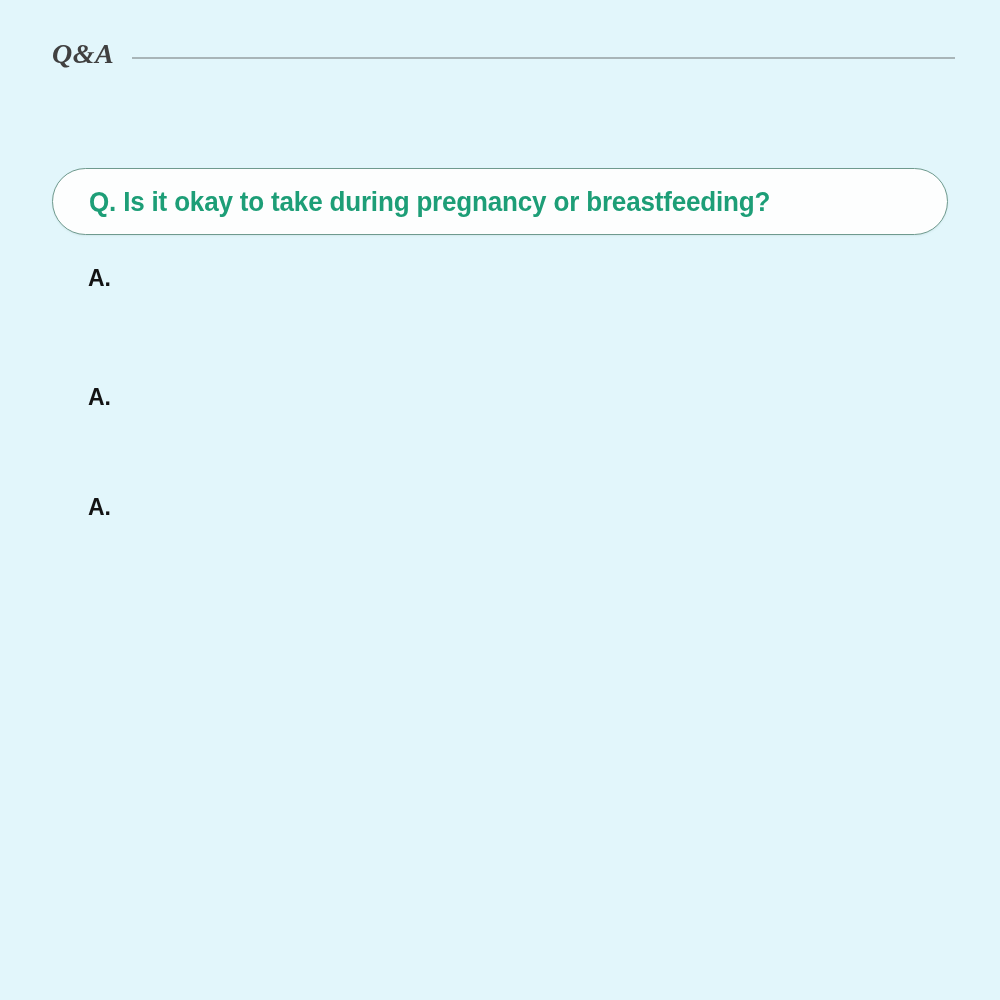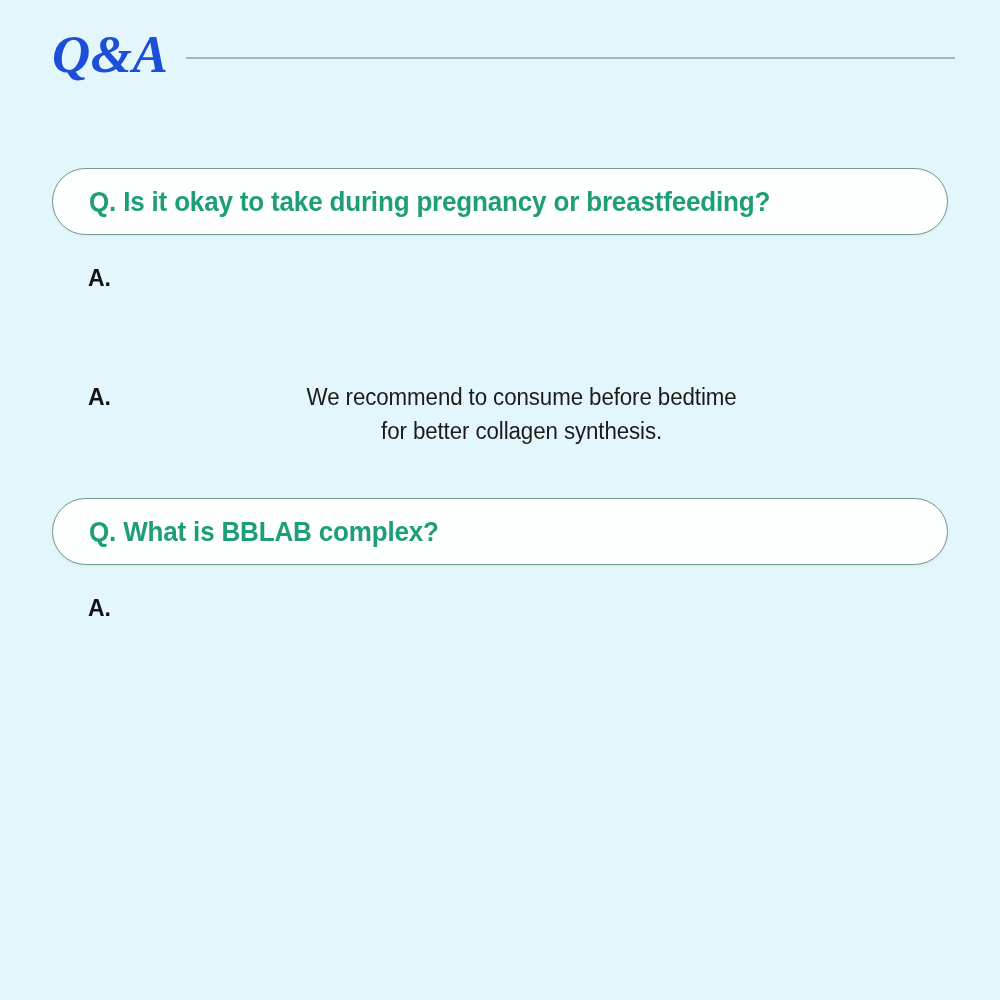--- a/index.html
+++ b/index.html
@@ -20,24 +20,24 @@
     position: absolute;
     top: 28px;
     left: 52px;
     right: 45px;
     height: 52px;
     display: flex;
     align-items: center;
   }
   .header-title {
     font-family: "Liberation Serif", "DejaVu Serif", serif;
-    font-size: 53px;
+    font-size: 28px;
     font-style: italic;
     font-weight: 700;
-    color: #1d4ed8;
+    color: #404040;
     letter-spacing: 0.5px;
     line-height: 1;
     white-space: nowrap;
     padding-right: 18px;
   }
   .header-rule {
     flex: 1 1 auto;
     height: 2px;
     background: #a8b5b8;
     margin-top: 8px;
@@ -127,30 +127,23 @@
     </div>
     <div class="answer-block">
       <div class="answer-marker">A.</div>
     </div>
   </div>
   <div class="gap-after-answer-0"></div>
 
   <div class="qa-item">
     <div class="answer-block">
       <div class="answer-marker">A.</div>
-      <div class="answer-lines">
-        <div class="answer-line">We recommend to consume before bedtime</div>
-        <div class="answer-line">for better collagen synthesis.</div>
-      </div>
     </div>
   </div>
   <div class="gap-after-answer-1"></div>
 
   <div class="qa-item">
-    <div class="question-pill">
-      <div class="question-text">Q. What is BBLAB complex?</div>
-    </div>
     <div class="answer-block">
       <div class="answer-marker">A.</div>
     </div>
   </div>
 
 </div>
 
 </body></html>

